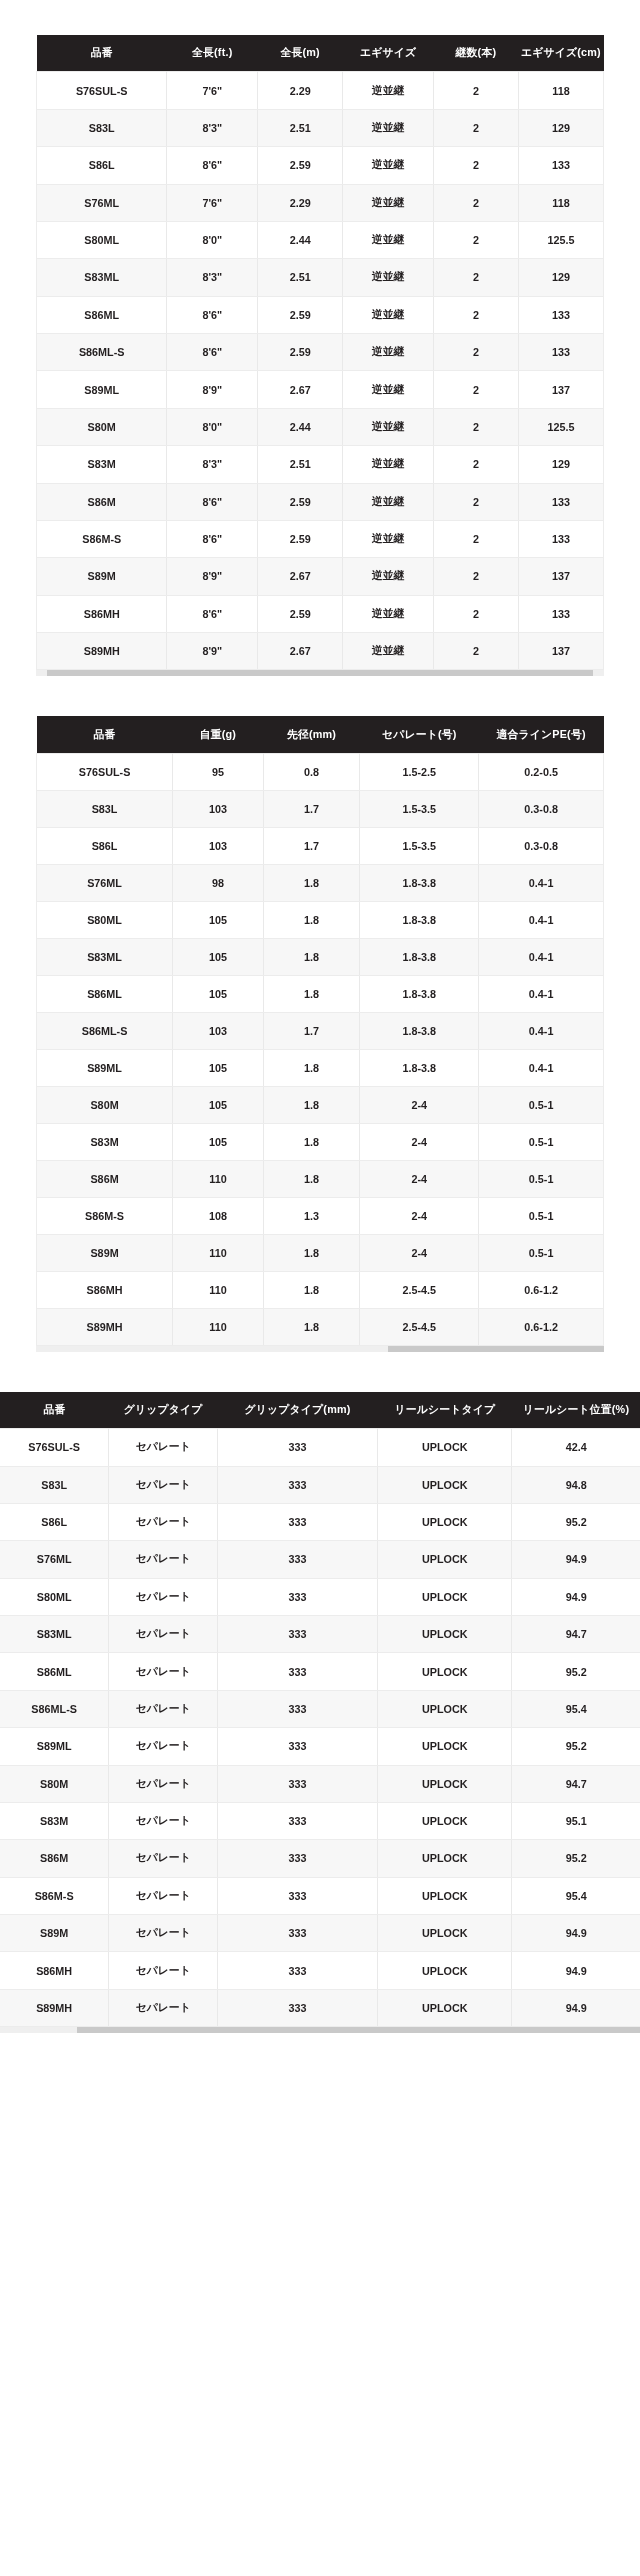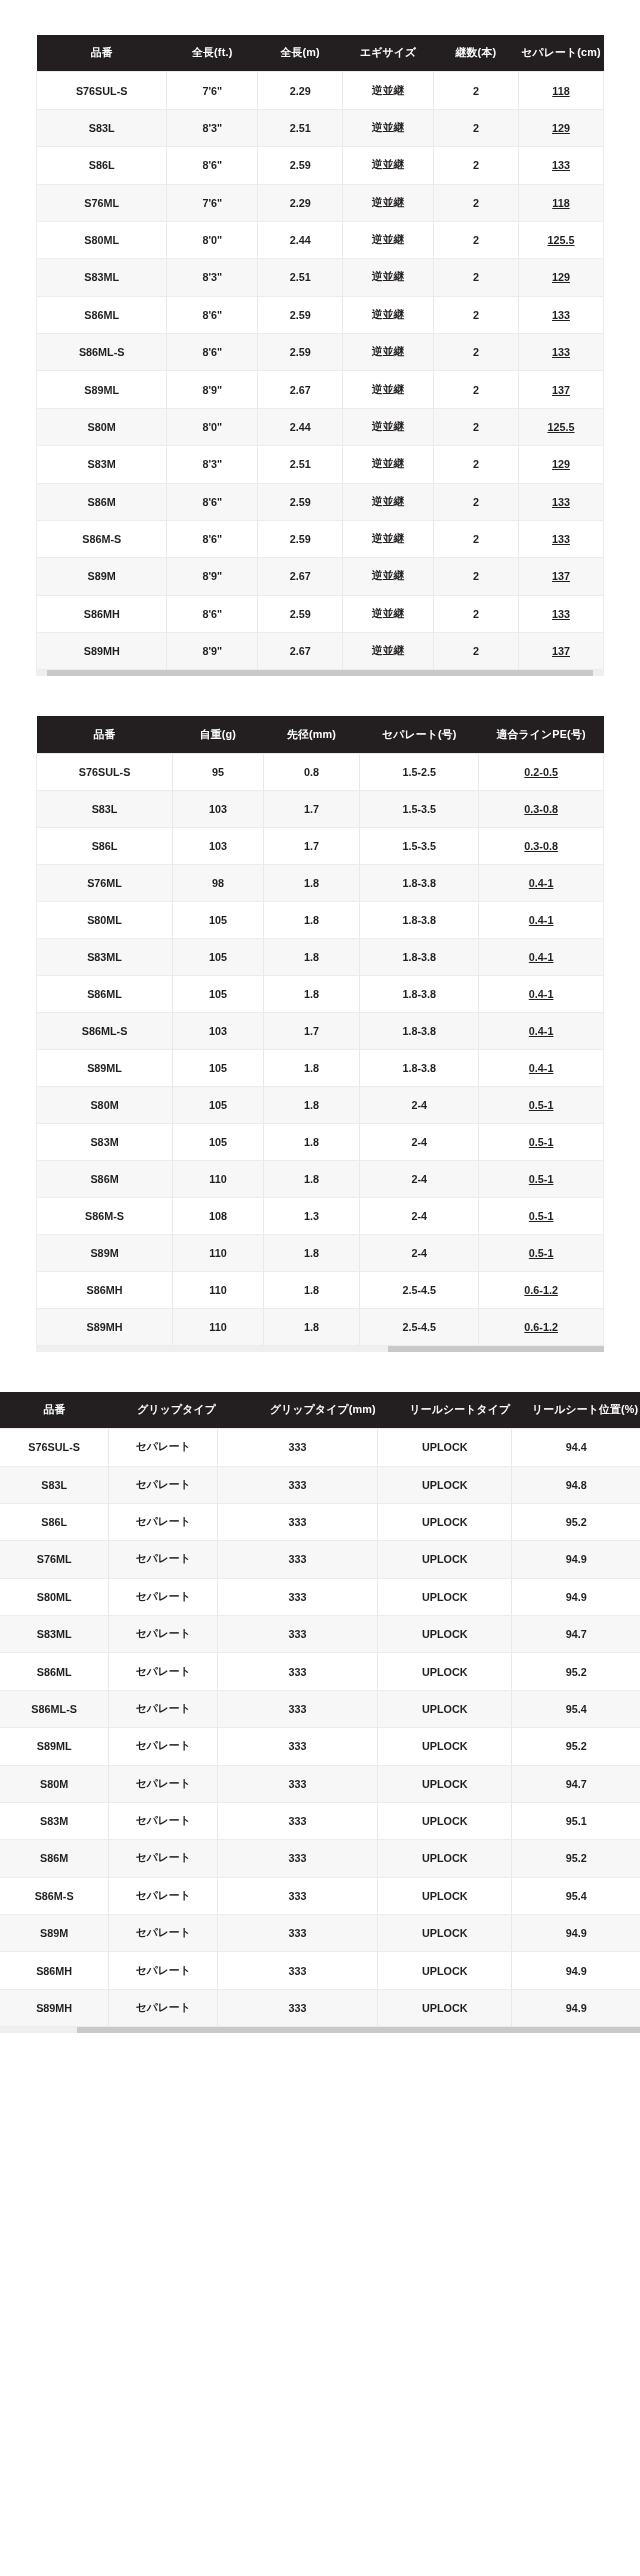--- a/index.html
+++ b/index.html
@@ -58,24 +58,24 @@
     white-space: nowrap;
     height: 37px;
   }
   table.spec tbody td:last-child { border-right: none; }
   table.spec tbody tr:nth-child(odd)  td { background: #ffffff; }
   table.spec tbody tr:nth-child(even) td { background: #f7f7f7; }
   table.spec tbody tr:first-child td { border-top: 0.9px solid #ececec; }
 
   
   .spec-block.inset table.spec tbody td:first-child { border-left: 0.9px solid #ececec; }
-  .spec-block.inset table.spec tbody td:last-child  { border-right: 0.9px solid #ececec; text-decoration: underline; }
+  .spec-block.inset table.spec tbody td:last-child  { border-right: 0.9px solid #ececec; }
 
   
-  .spec-block.full table.spec thead th { text-align: right; }
+  .spec-block.full table.spec thead th { text-align: center; }
   .spec-block.full table.spec thead th:first-child { text-align: center; }
   .spec-block.full table.spec tbody td:first-child { text-align: center; }
   .spec-block.full table.spec tbody td:last-child  { border-right: none; }
 
   
   .hscroll {
     height: 6px;
     background: #efefef;
     position: relative;
     margin-top: 0px;
@@ -106,21 +106,21 @@
             <col style="width: 15%;">
             <col style="width: 15%;">
           </colgroup>
           <thead>
             <tr>
               <th>品番</th>
               <th>全長(ft.)</th>
               <th>全長(m)</th>
               <th>エギサイズ</th>
               <th>継数(本)</th>
-              <th>セパレート(cm)</th>
+              <th>エギサイズ(cm)</th>
             </tr>
           </thead>
           <tbody>
             <tr>
               <td>S76SUL-S</td>
               <td>7'6"</td>
               <td>2.29</td>
               <td>逆並継</td>
               <td>2</td>
               <td>118</td>
@@ -407,21 +407,21 @@
               <th>リールシートタイプ</th>
               <th>リールシート位置(%)</th>
             </tr>
           </thead>
           <tbody>
             <tr>
               <td>S76SUL-S</td>
               <td>セパレート</td>
               <td>333</td>
               <td>UPLOCK</td>
-              <td>94.4</td>
+              <td>42.4</td>
             </tr>
             <tr>
               <td>S83L</td>
               <td>セパレート</td>
               <td>333</td>
               <td>UPLOCK</td>
               <td>94.8</td>
             </tr>
             <tr>
               <td>S86L</td>

